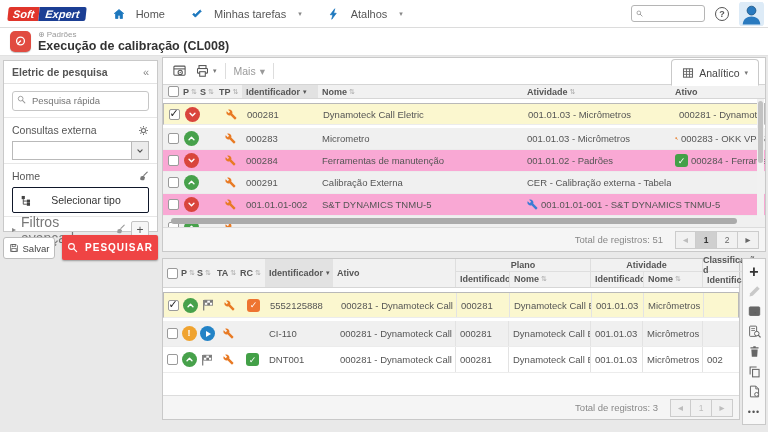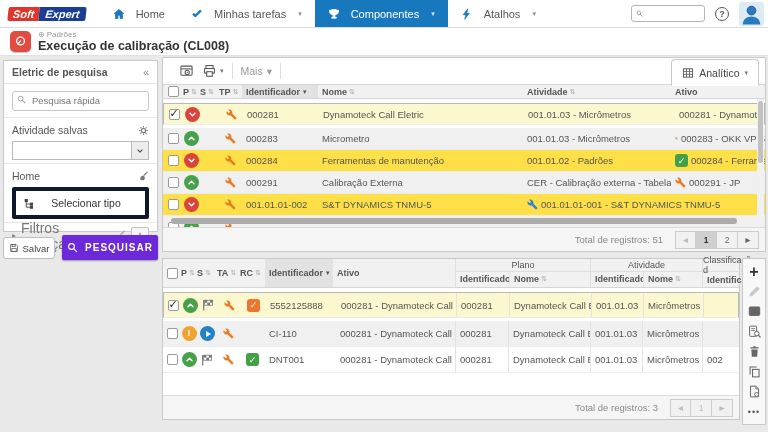--- a/index.html
+++ b/index.html
@@ -42,54 +42,54 @@
   .qs{position:relative;width:100%}
   .qs svg{position:absolute;left:5px;top:5px;width:9px;height:9px;stroke:#999;fill:none}
   .qs input{width:100%;height:20px;border:1px solid #c6c6c6;border-radius:3px;font-size:9.5px;padding-left:19px;color:#555;outline:none;font-family:inherit}
   .lblrow{display:flex;align-items:center;justify-content:space-between;height:14px;margin-top:5px}
   .lblrow span{font-size:10.5px;color:#555}
   .lblrow svg{width:11px;height:11px;stroke:#777;fill:#777;cursor:pointer}
   .sel{margin-top:4px;margin-bottom:3px;height:19px;border:1px solid #b9b9b9;display:flex;background:#fff}
   .sel .sp{flex:1}
   .sel .sbt{width:17px;background:#ececec;border-left:1px solid #b9b9b9;display:flex;align-items:center;justify-content:center;cursor:pointer}
   .sel .sbt svg{width:8px;height:6px;stroke:#555;fill:none}
-  .btn-seltype{margin-top:4px;margin-bottom:3px;height:21px;border:4px solid #0f172a;border-radius:2px;background:#fff;display:flex;align-items:center;padding:12px 8px;cursor:pointer}
+  .btn-seltype{margin-top:4px;margin-bottom:3px;height:21px;border:1px solid #0f172a;border-radius:2px;background:#fff;display:flex;align-items:center;padding:12px 8px;cursor:pointer}
   .btn-seltype svg{width:11px;height:11px;fill:#444;stroke:#444}
   .btn-seltype span{flex:1;text-align:center;font-size:10.5px;color:#333}
   .advrow{height:25px;display:flex;align-items:center;padding:0 8px;gap:5px}
   .advrow .tri{font-size:8px;color:#888}
   .advrow .al{font-size:14px;color:#777;flex:1}
   .advrow .brm{width:11px;height:11px;fill:#9a9a9a;stroke:#9a9a9a}
   .plus-btn{width:18px;height:18px;border:1px solid #c3c3c3;border-radius:2px;background:#f6f6f6;color:#555;font-size:12px;line-height:1;display:flex;align-items:center;justify-content:center;cursor:pointer}
   .btn-save{position:absolute;left:3px;top:237px;width:52px;height:22px;background:#fff;border:1px solid #bdbdbd;border-radius:3px;display:flex;align-items:center;justify-content:center;gap:4px;font-size:9.5px;color:#444;cursor:pointer}
   .btn-save svg{width:10px;height:10px;stroke:#555;fill:none}
-  .btn-go{position:absolute;left:62px;top:235px;width:96px;height:25px;background:#6d28d9;border-radius:2px;color:#fff;font-size:10px;font-weight:bold;letter-spacing:1px;display:flex;align-items:center;justify-content:center;gap:7px;cursor:pointer;box-shadow:0 1px 2px rgba(0,0,0,.35)}
+  .btn-go{position:absolute;left:62px;top:235px;width:96px;height:25px;background:#ef4444;border-radius:2px;color:#fff;font-size:10px;font-weight:bold;letter-spacing:1px;display:flex;align-items:center;justify-content:center;gap:7px;cursor:pointer;box-shadow:0 1px 2px rgba(0,0,0,.35)}
   .btn-go svg{width:11px;height:11px;stroke:#fff;fill:none}
   
   .card{position:absolute;background:#fff;border:1px solid #c9c9c9}
   .tcard{left:162px;top:57px;width:604px;height:195px}
   .bcard{left:162px;top:258px;width:578px;height:162px}
-  .tbar{position:absolute;top:0;left:0;right:0;height:27px;border-bottom:1px solid #d5d5d5;display:flex;align-items:center;padding-left:16px;gap:8px}
+  .tbar{position:absolute;top:0;left:0;right:0;height:27px;border-bottom:1px solid #d5d5d5;display:flex;align-items:center;padding-left:9px;gap:8px}
   .tbtn{display:flex;align-items:center;gap:3px;cursor:pointer;color:#555}
   .tbtn svg{width:15px;height:14px;stroke:#555;fill:none}
   .tbtn .car{font-size:7px;color:#777}
   .tsep{width:1px;height:16px;background:#ddd}
   .mais{font-size:10.5px;color:#9a9a9a;display:flex;gap:4px;align-items:center;cursor:pointer}
   .vtab{position:absolute;right:6px;top:1px;height:27px;background:#fff;border:1px solid #c9c9c9;border-bottom:1px solid #fff;border-radius:4px 4px 0 0;display:flex;align-items:center;gap:5px;padding:0 10px;font-size:10.5px;color:#444;cursor:pointer;z-index:2}
   .vtab svg{width:12px;height:12px;stroke:#666;fill:none}
   .vtab .car{font-size:7px;color:#777}
   
   .c{display:flex;align-items:center;height:100%;overflow:hidden;white-space:nowrap;flex-shrink:0}
   .ctr{justify-content:center}
   .txt{padding-left:4px;font-size:9.5px;color:#555}
   .th{display:flex;background:#f1f1f1;border-bottom:1px solid #d6d6d6;height:14px;font-size:9px;font-weight:bold;color:#555}
   .sorted{background:#e2e2e2}
   .sg{color:#ababab;font-size:7px;margin-left:2px;font-weight:normal}
   .sd{color:#555;font-size:7px;margin-left:3px}
-  .tr{display:flex;height:22px;border-bottom:1px solid #ececec;background:#fde047}
+  .tr{display:flex;height:22px;border-bottom:1px solid #ececec;background:#f9a8d4}
   .tr.alt{background:#f0f0f0}
   .tr.sel{background:#fbf7cf}
   .tr.partial{height:14px;overflow:hidden;border-bottom:none}
   
   .t1-cb{width:20px}.t1-p{width:17px}.t1-s{width:19px}.t1-tp{width:23px}.t1-id{width:76px}.t1-nm{width:205px}.t1-at{width:148px}.t1-av{flex:1}
   
   .t2-cb{width:18px}.t2-p{width:16px}.t2-s{width:20px}.t2-ta{width:23px}.t2-rc{width:25px}.t2-id{width:68px}.t2-av{width:122px}.t2-pid{width:53px}.t2-pnm{width:82px}.t2-aid{width:52px}.t2-anm{width:60px}.t2-cid{width:60px}
   .vline{border-left:1px solid #e3e3e3}
   
   .cbx{width:11px;height:11px;border:1px solid #9a9a9a;border-radius:2px;background:#fff;display:inline-block;position:relative;cursor:pointer}
@@ -112,21 +112,21 @@
   .tfoot{position:absolute;bottom:0;left:0;right:0;height:24px;background:#f5f5f5;border-top:1px solid #dcdcdc;display:flex;align-items:center;justify-content:flex-end;padding-right:6px;font-size:9.5px;color:#888}
   .pgs{display:flex;margin-left:12px}
   .pg{min-width:21px;height:18px;border:1px solid #ccc;border-left:none;background:#f1f1f1;display:flex;align-items:center;justify-content:center;font-size:8.5px;color:#666;cursor:pointer}
   .pg:first-child{border-left:1px solid #ccc}
   .pg.on{background:#cfcfcf;color:#333;font-weight:bold}
   .pg.dis{color:#bdbdbd;cursor:default}
   
   .bh{display:flex;background:#f1f1f1;border-bottom:1px solid #d6d6d6;height:29px;font-size:9px;font-weight:bold;color:#555}
   .bh .full{height:100%}
   .grp{display:flex;flex-direction:column;border-left:1px solid #dedede}
-  .gt{height:13px;display:flex;align-items:center;justify-content:center;border-bottom:1px solid #dedede;font-weight:normal}
+  .gt{height:13px;display:flex;align-items:center;justify-content:center;border-bottom:1px solid #dedede;font-weight:bold}
   .gs{display:flex;height:16px}
   .gs .c{border-left:1px solid #e3e3e3}
   .gs .c:first-child{border-left:none}
   .tr2{display:flex;height:26px;border-bottom:1px solid #ececec;background:#fff;font-size:9.5px}
   .tr2.alt{background:#f0f0f0}
   .tr2.sel{background:#fbf7cf}
   
   .stool{position:absolute;left:742px;top:258px;width:24px;height:167px;background:#f8f8f8;border:1px solid #c9c9c9;display:flex;flex-direction:column;align-items:center;justify-content:space-between;padding:5px 0}
   .stool .sbt2{width:15px;height:15px;display:flex;align-items:center;justify-content:center;cursor:pointer;color:#555}
   .stool svg{width:13px;height:13px;fill:#666;stroke:#666}
@@ -256,27 +256,20 @@
           </svg>
           <span>Home</span>
         </a>
     <a class="mi">
           <svg class="nic">
             <use href="#i-check"></use>
           </svg>
           <span>Minhas tarefas</span>
           <span class="car">▾</span>
         </a>
-    <a class="mi active">
-          <svg class="nic">
-            <use href="#i-trophy"></use>
-          </svg>
-          <span>Componentes</span>
-          <span class="car">▾</span>
-        </a>
     <a class="mi">
           <svg class="nic">
             <use href="#i-bolt"></use>
           </svg>
           <span>Atalhos</span>
           <span class="car">▾</span>
         </a>
   </nav>
   <div class="nav-right">
     <div class="nsearch">
@@ -319,21 +312,21 @@
   <div class="sb-sec qwrap">
     <div class="qs">
       <svg>
             <use href="#i-search"></use>
           </svg>
       <input placeholder="Pesquisa rápida" style="">
     </div>
   </div>
   <div class="sb-sec">
     <div class="lblrow">
-      <span>Atividade salvas</span>
+      <span>Consultas externa</span>
       <svg fill="none">
             <use href="#i-gear"></use>
           </svg>
     </div>
     <div class="sel">
       <span class="sp"></span>
       <span class="sbt">
             <svg>
               <use href="#i-chevd" stroke="#555"></use>
             </svg>
@@ -534,26 +527,20 @@
           </span>
       <span class="c t1-s"></span>
       <span class="c ctr t1-tp">
             <svg class="wsvg o" viewBox="0 0 24 24">
               <use href="#i-wrench"></use>
             </svg>
           </span>
       <span class="c t1-id txt">000291</span>
       <span class="c t1-nm txt">Calibração Externa</span>
       <span class="c t1-at txt">CER - Calibração externa - Tabela</span>
-      <span class="c t1-av txt">
-            <svg class="wsvg o gap3" viewBox="0 0 24 24">
-              <use href="#i-wrench"></use>
-            </svg>
-            <span>000291 - JP</span>
-          </span>
     </div>
 
     <div class="tr">
       <span class="c ctr t1-cb">
             <span class="cbx"></span>
           </span>
       <span class="c ctr t1-p">
             <span class="ic red">
               <svg>
                 <use href="#i-chevd"></use>

